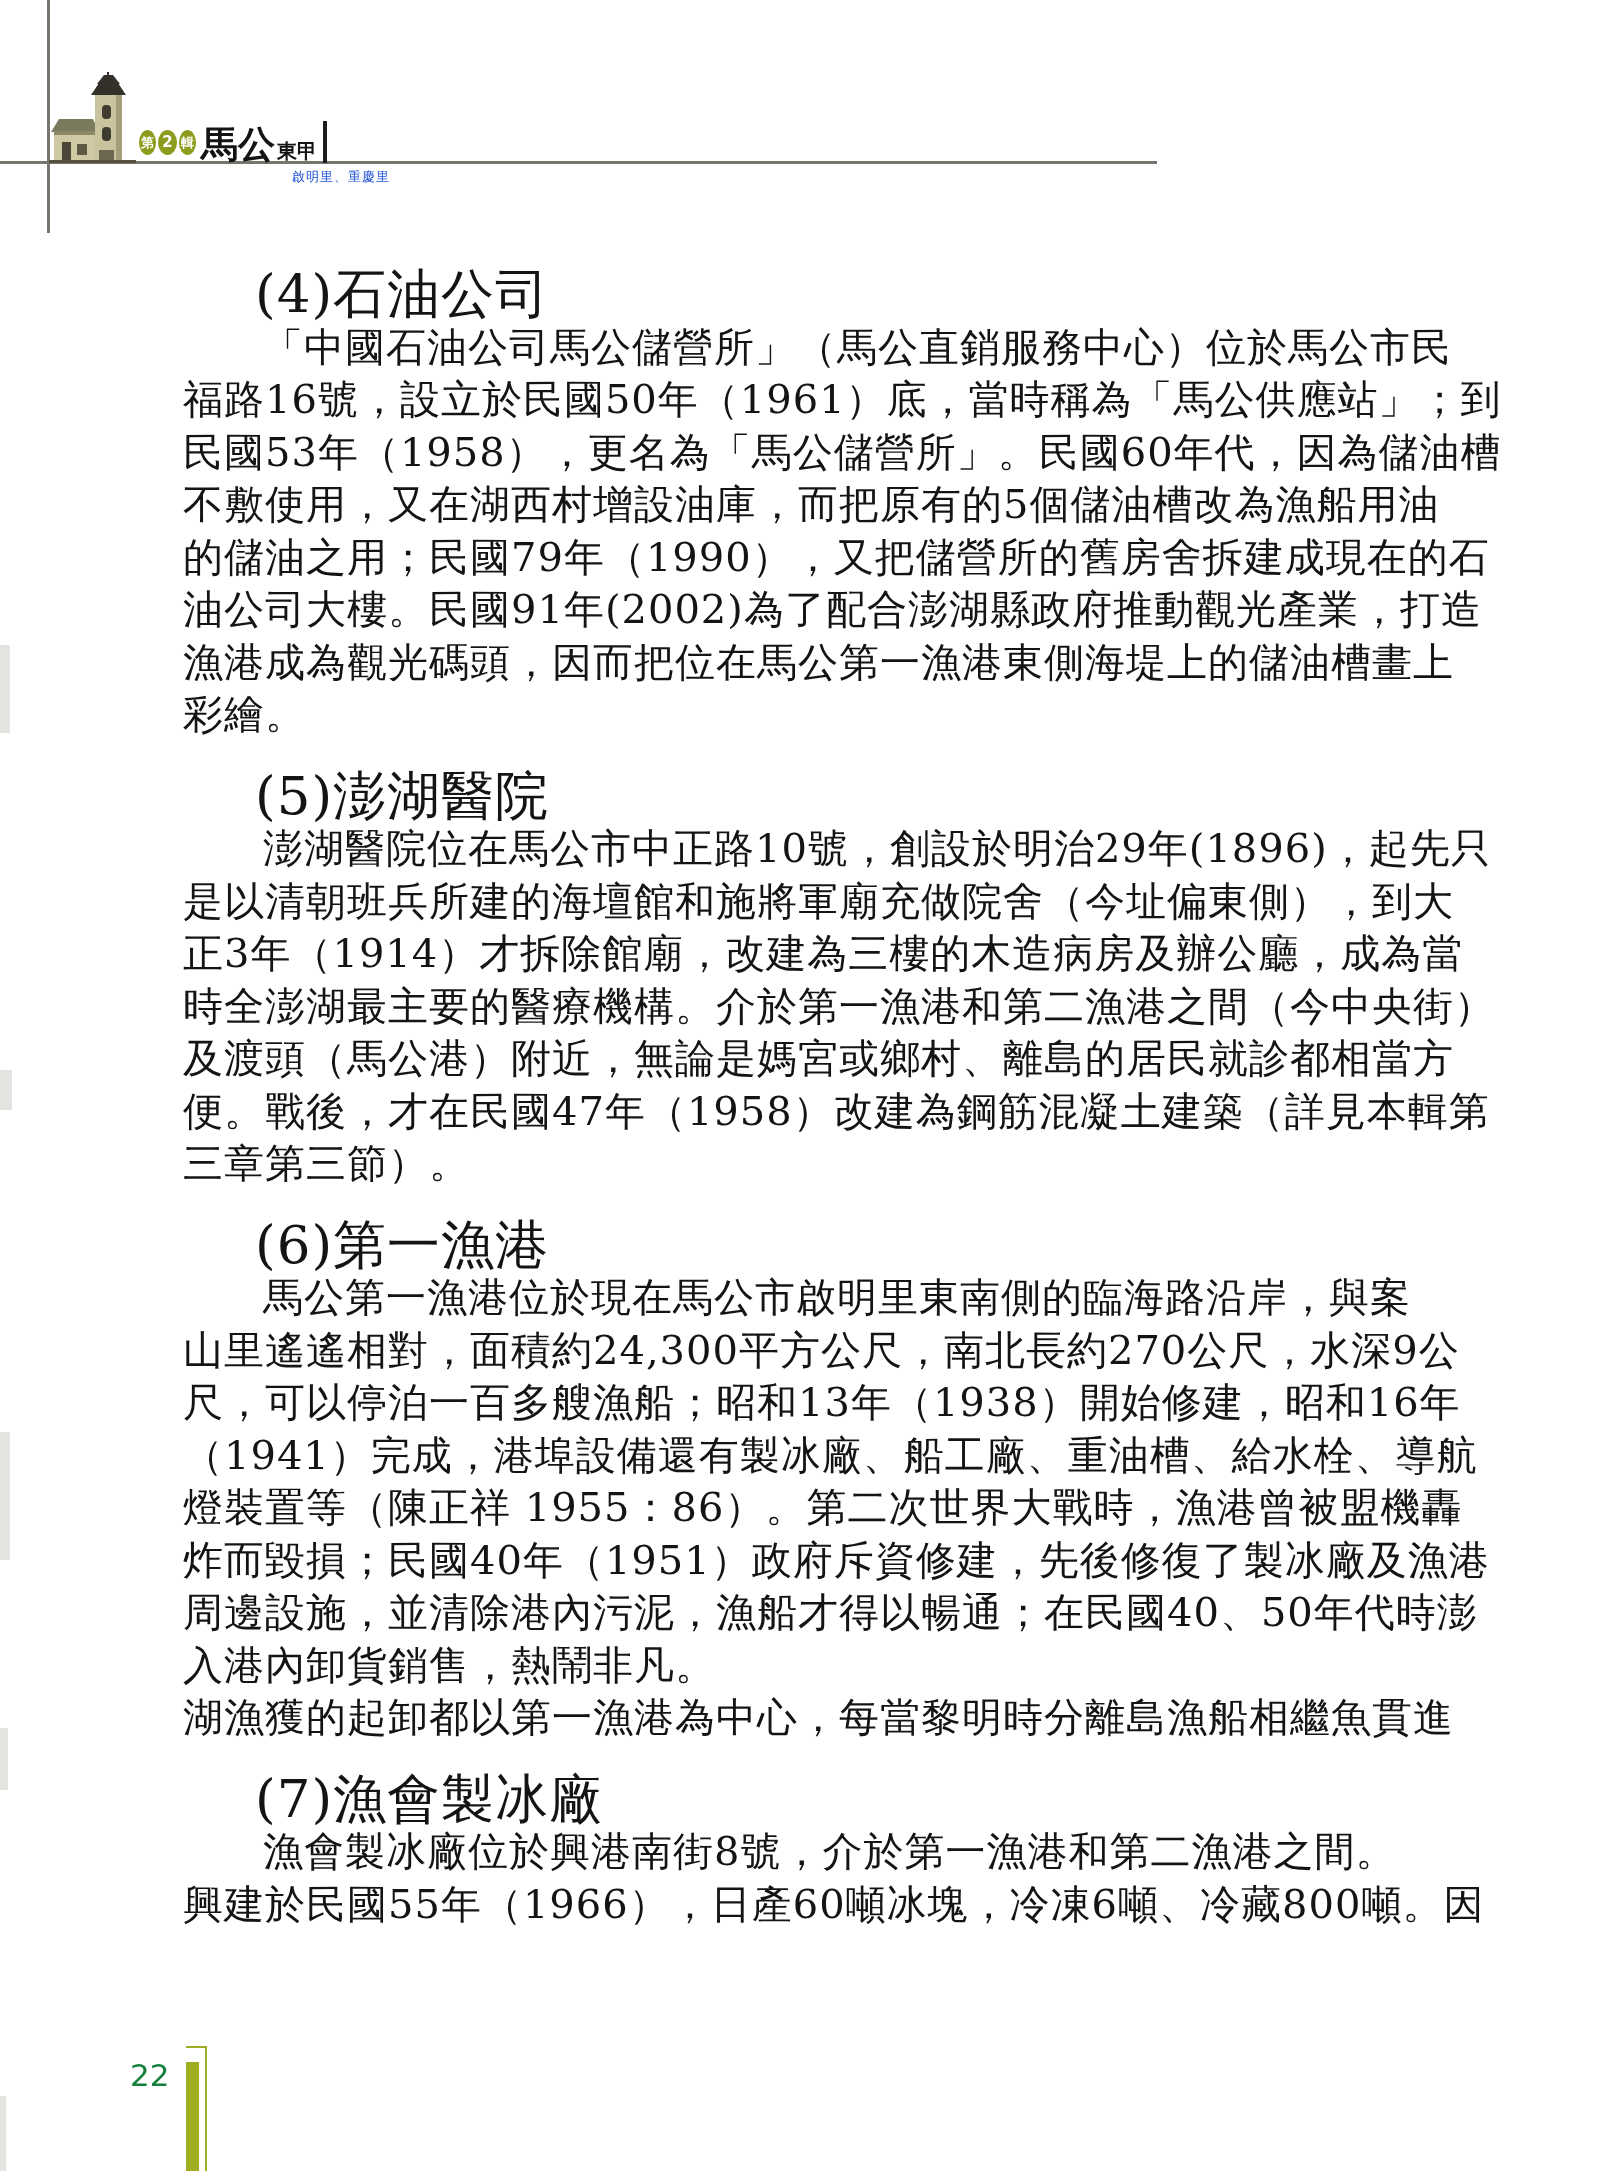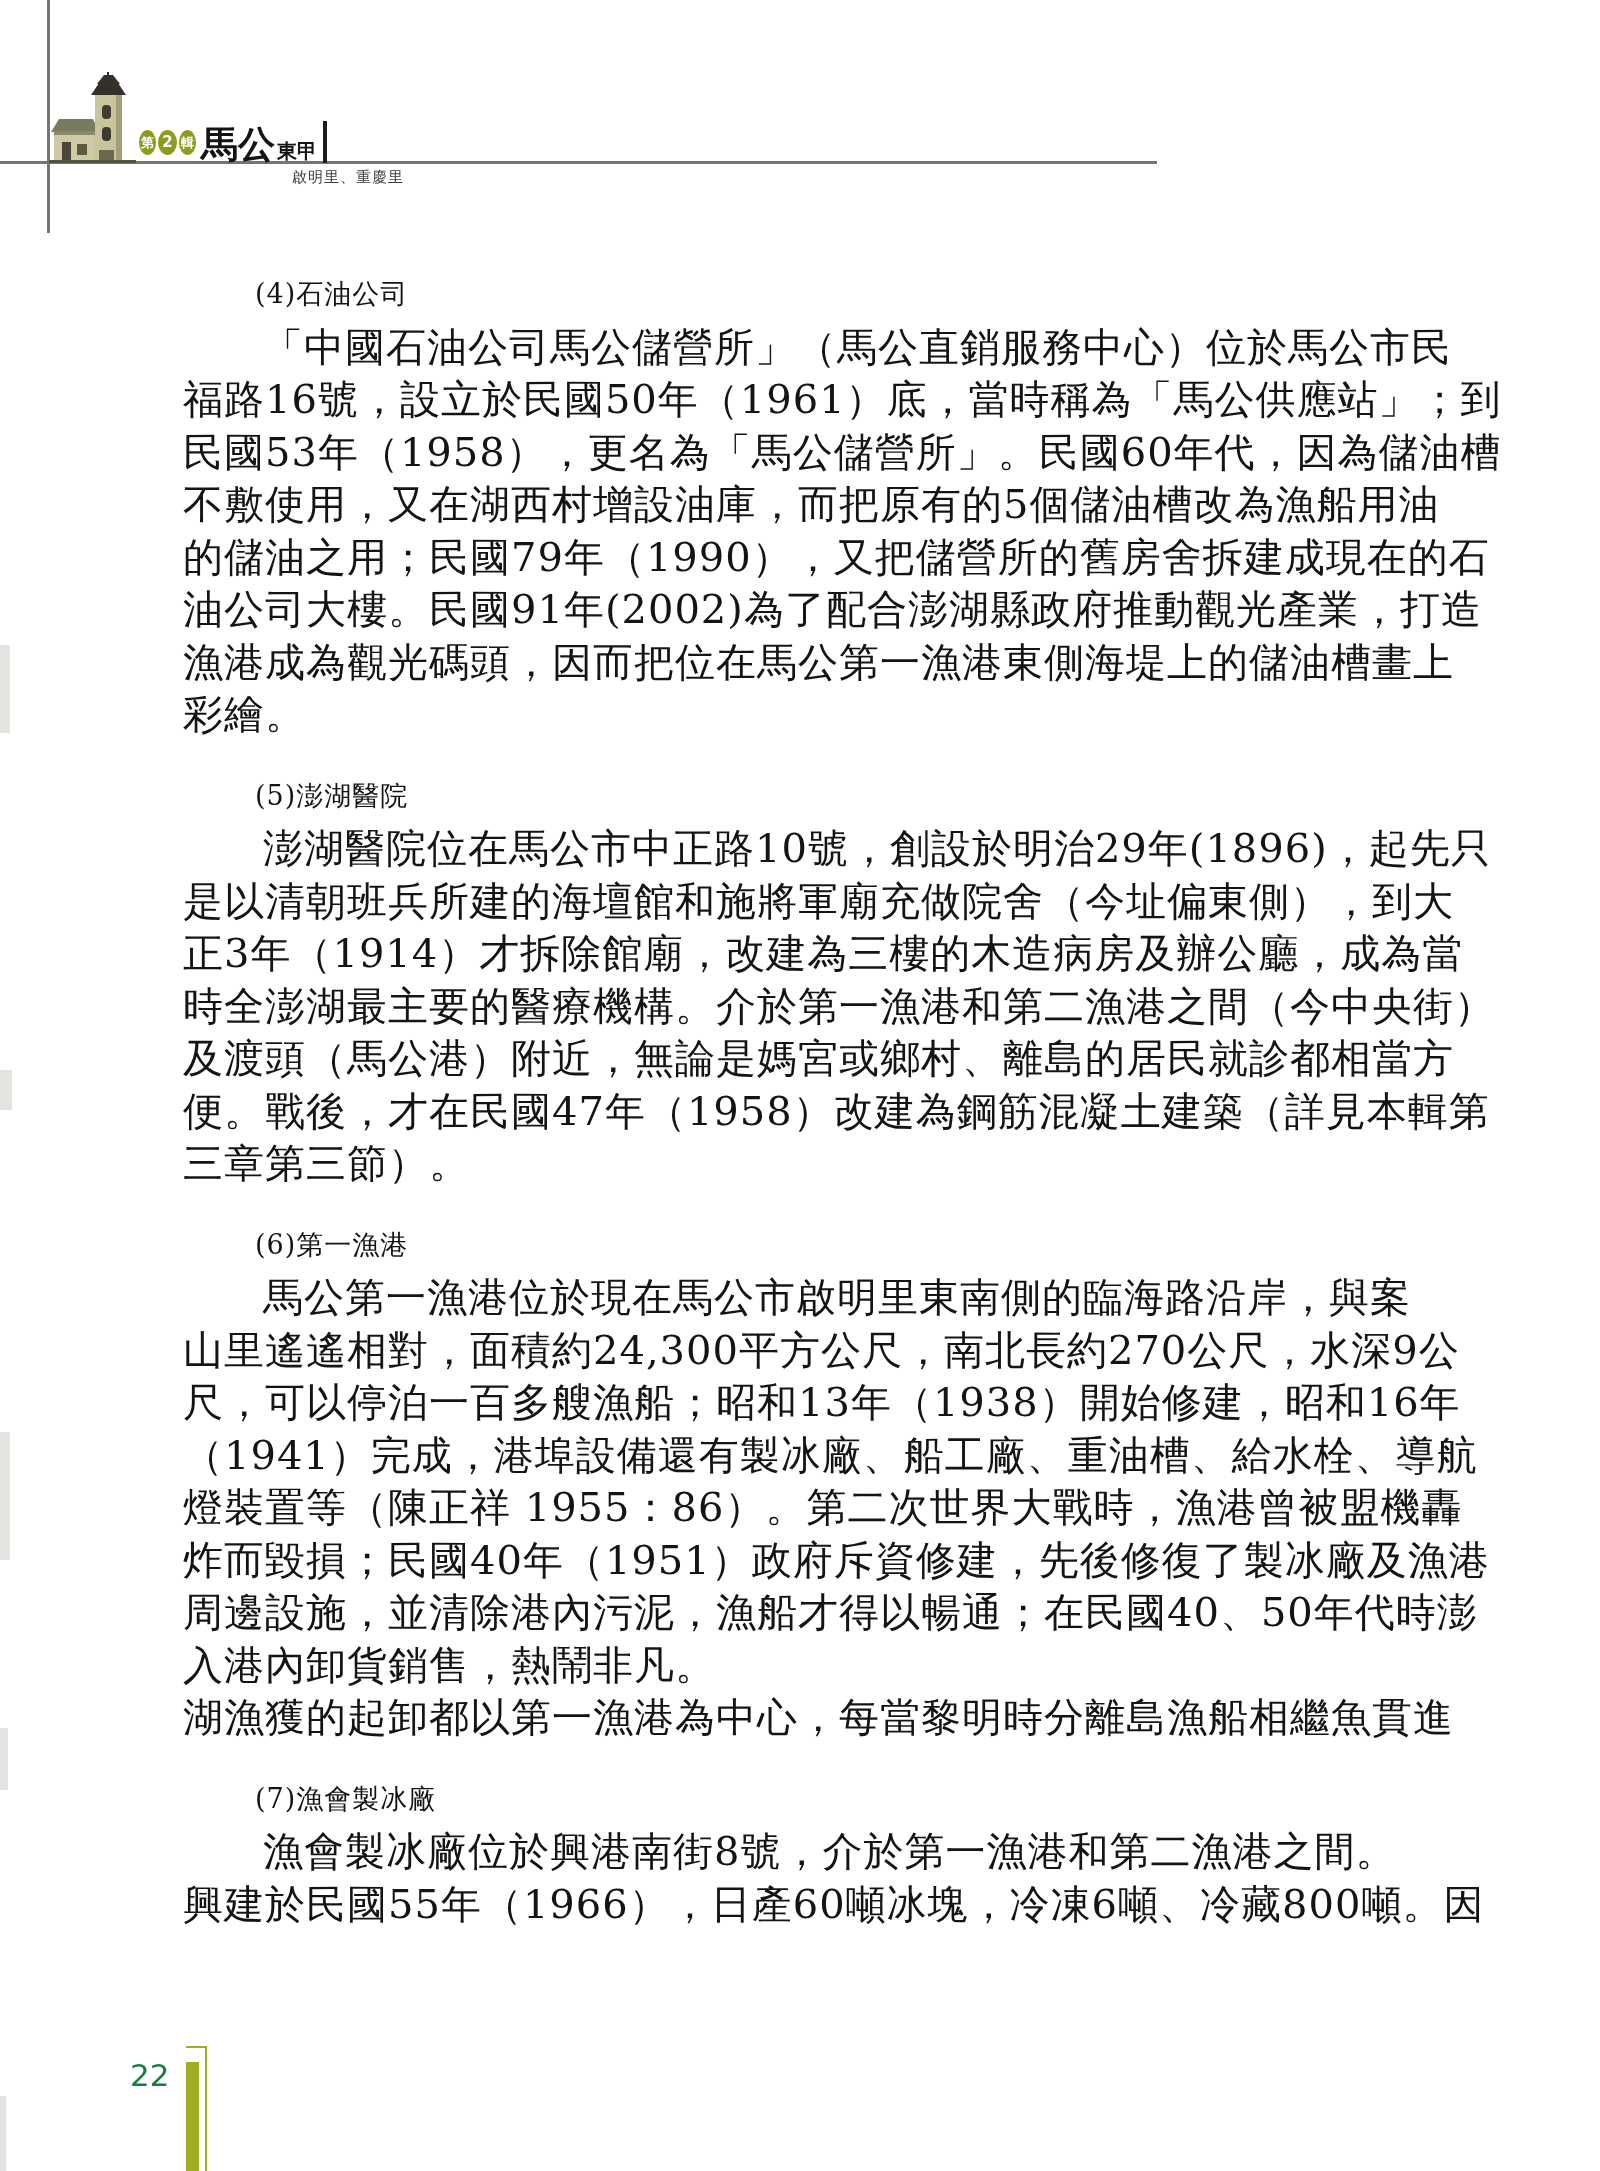--- a/index.html
+++ b/index.html
@@ -14,27 +14,27 @@
   .badge{position:absolute;left:139px;top:130px;display:flex;gap:2px;align-items:center;}
   .badge-item{
     width:17px;height:25px;border-radius:50%;background:#8d9c1e;color:#ffffff;
     font:bold 13px/25px "DejaVu Sans","Liberation Sans",sans-serif;text-align:center;
   }
   .badge-num{width:19px;height:25px;font-size:15px;}
   .title-block{position:absolute;left:201px;top:116px;height:47px;display:flex;align-items:flex-end;}
   .title-main{font-size:37px;font-weight:bold;line-height:1;}
   .title-sub{font-size:20px;font-weight:bold;margin-left:2px;line-height:1.2;}
   .title-bar{width:4px;height:42px;background:#1c1c1c;margin-left:6px;}
-  .subtitle{position:absolute;left:292px;top:168px;font-size:15px;letter-spacing:1px;color:#404040;}
+  .subtitle{position:absolute;left:292px;top:168px;font-size:13px;letter-spacing:1px;color:#1d4ed8;}
   
   .body-text{
     position:absolute;left:183px;top:268px;width:1225px;
     font-size:40px;line-height:52.5px;letter-spacing:1px;white-space:nowrap;
   }
-  .sec-h{margin:0 0 0 72px;font-size:27px;font-weight:normal;line-height:52.5px;}
+  .sec-h{margin:0 0 0 72px;font-size:53px;font-weight:normal;line-height:52.5px;}
   .sec-h.gap{margin-top:29px;}
   .ln.first{text-indent:80px;}
   
   .page-num{
     position:absolute;left:130px;top:2057px;color:#15803d;
     font:31px "DejaVu Sans","Liberation Sans",sans-serif;
   }
   .accent-corner-h{position:absolute;left:186px;top:2046px;width:21px;height:2px;background:#9fae23;}
   .accent-corner-v{position:absolute;left:205px;top:2046px;width:2px;height:125px;background:#9fae23;}
   .accent-bar{position:absolute;left:186px;top:2062px;width:13px;height:109px;background:#9fae23;}

